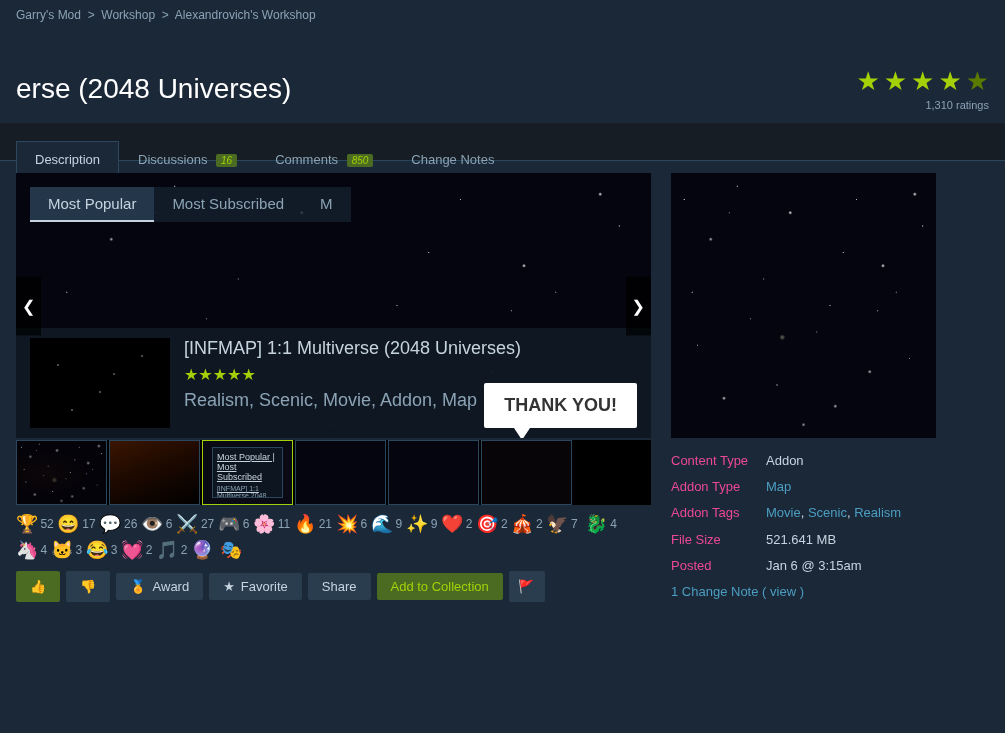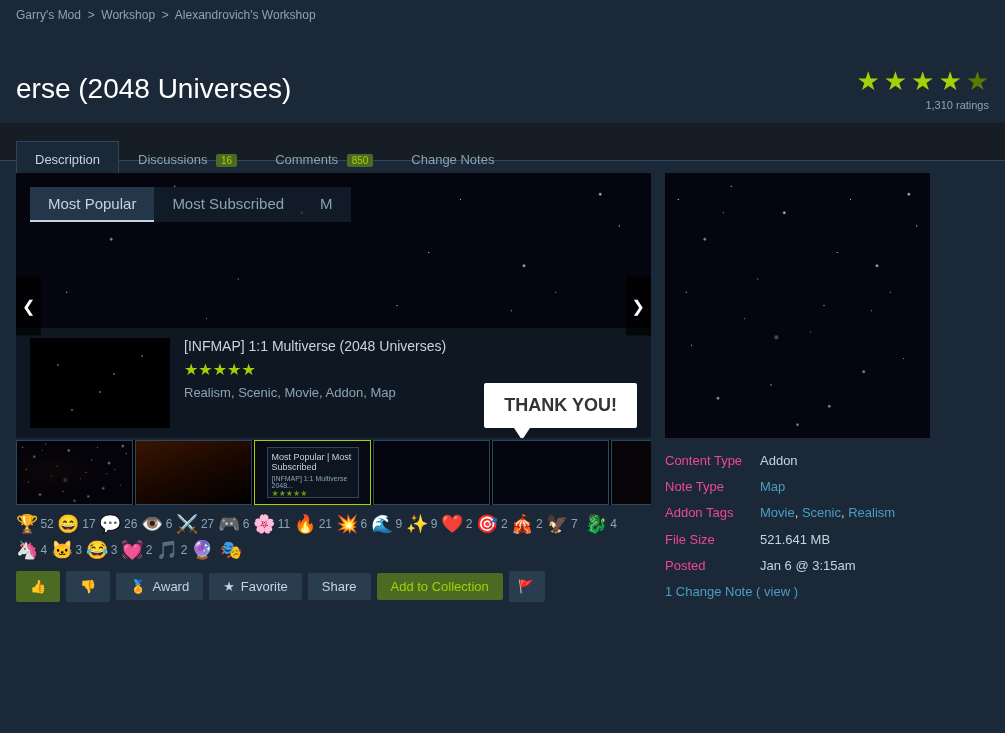--- a/index.html
+++ b/index.html
@@ -79,65 +79,67 @@
       border-bottom: 1px solid #1b2838;
     }
     .tab .badge {
       display: inline-block;
       background: #4c6b22;
       color: #a4d007;
       font-size: 10px;
       padding: 1px 5px;
       border-radius: 2px;
       margin-left: 5px;
+      font-style: italic;
     }
 
     
     .main-content {
       display: flex;
       padding: 12px 16px;
-      gap: 14px;
+      gap: 20px;
       background: #1b2838;
     }
     .map-info {
       flex: 1;
     }
     .map-title {
-      font-size: 14px;
+      font-size: 18px;
       color: #c6d4df;
       margin-bottom: 6px;
     }
     .map-stars {
       color: #a4d007;
       font-size: 18px;
       margin-bottom: 6px;
     }
     .map-tags {
-      font-size: 13px;
+      font-size: 18px;
       color: #8ba3b5;
     }
 
     
     .thumb-strip {
       display: flex;
       gap: 2px;
       margin-top: 2px;
       width: 635px;
       overflow: hidden;
       background: #000;
     }
     .thumb-item {
-      width: 117px;
+      width: 91px;
       height: 65px;
       background: #0a0a0a;
       flex-shrink: 0;
       border: 1px solid #2a475e;
       overflow: hidden;
       position: relative;
       cursor: pointer;
+      text-decoration: underline;
     }
     .thumb-item.active {
       border-color: #a4d007;
     }
 
     
     .reactions-row {
       display: flex;
       flex-wrap: wrap;
       align-items: center;
@@ -624,21 +626,21 @@
     <div class="workshop-image">
       <div class="workshop-image-stars"></div>
     </div>
 
     <div class="meta-table">
       <div class="meta-row">
         <span class="meta-label">Content Type</span>
         <span class="meta-value">Addon</span>
       </div>
       <div class="meta-row">
-        <span class="meta-label">Note Type</span>
+        <span class="meta-label">Addon Type</span>
         <span class="meta-value">
           <a>Map</a>
         </span>
       </div>
       <div class="meta-row">
         <span class="meta-label">Addon Tags</span>
         <span class="meta-value">
           <a style="color:#4b9ec2;">Movie</a>,
           <a style="color:#4b9ec2;">Scenic</a>,
           <a style="color:#4b9ec2;">Realism</a>

